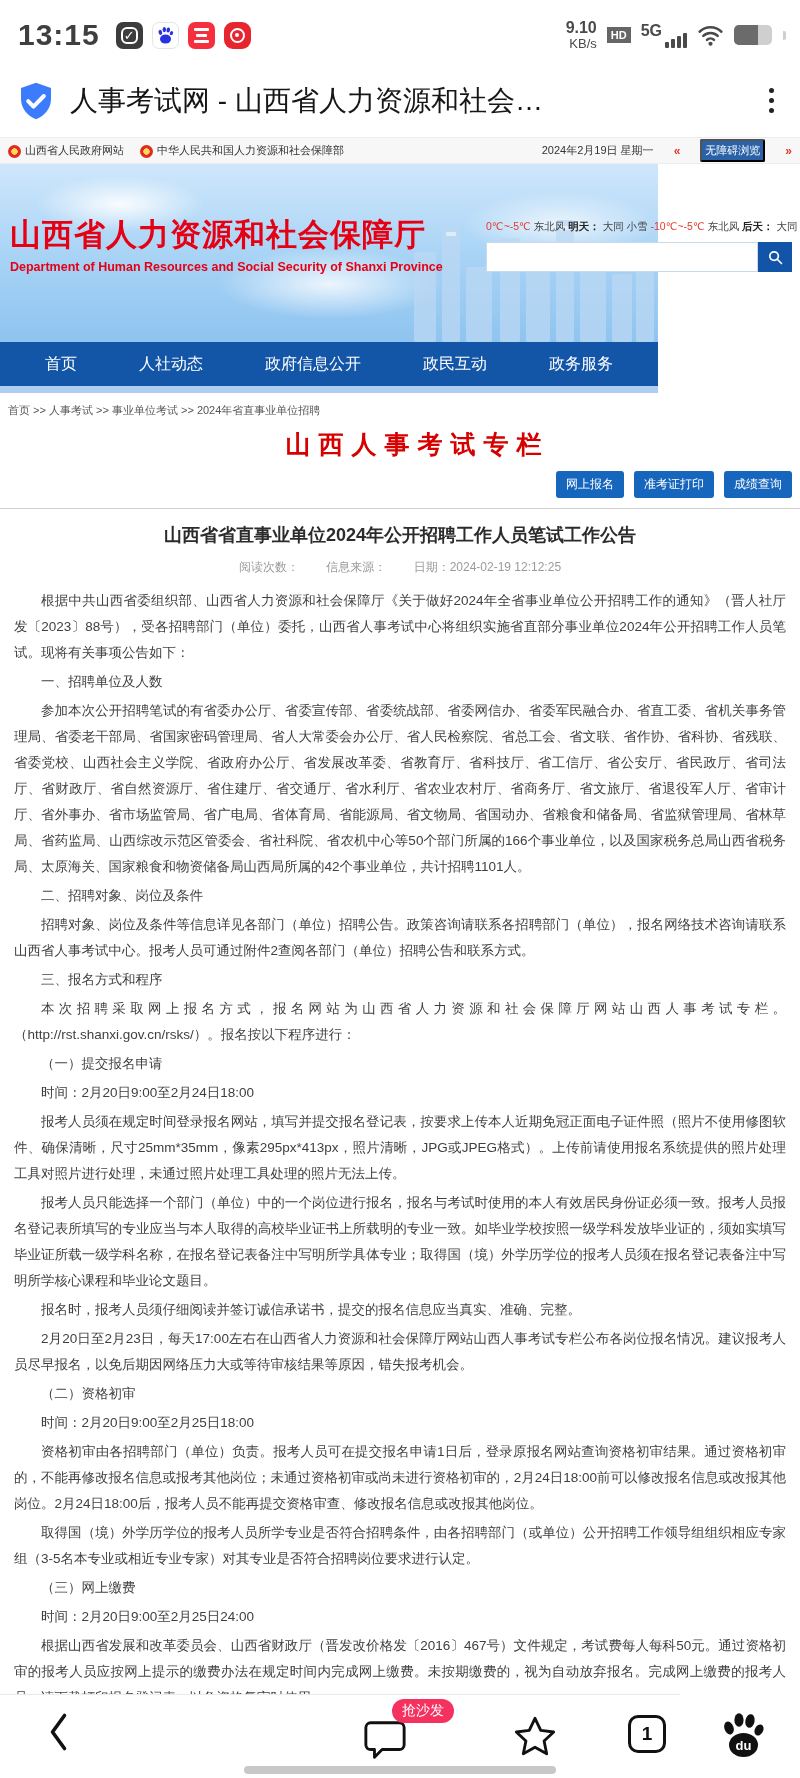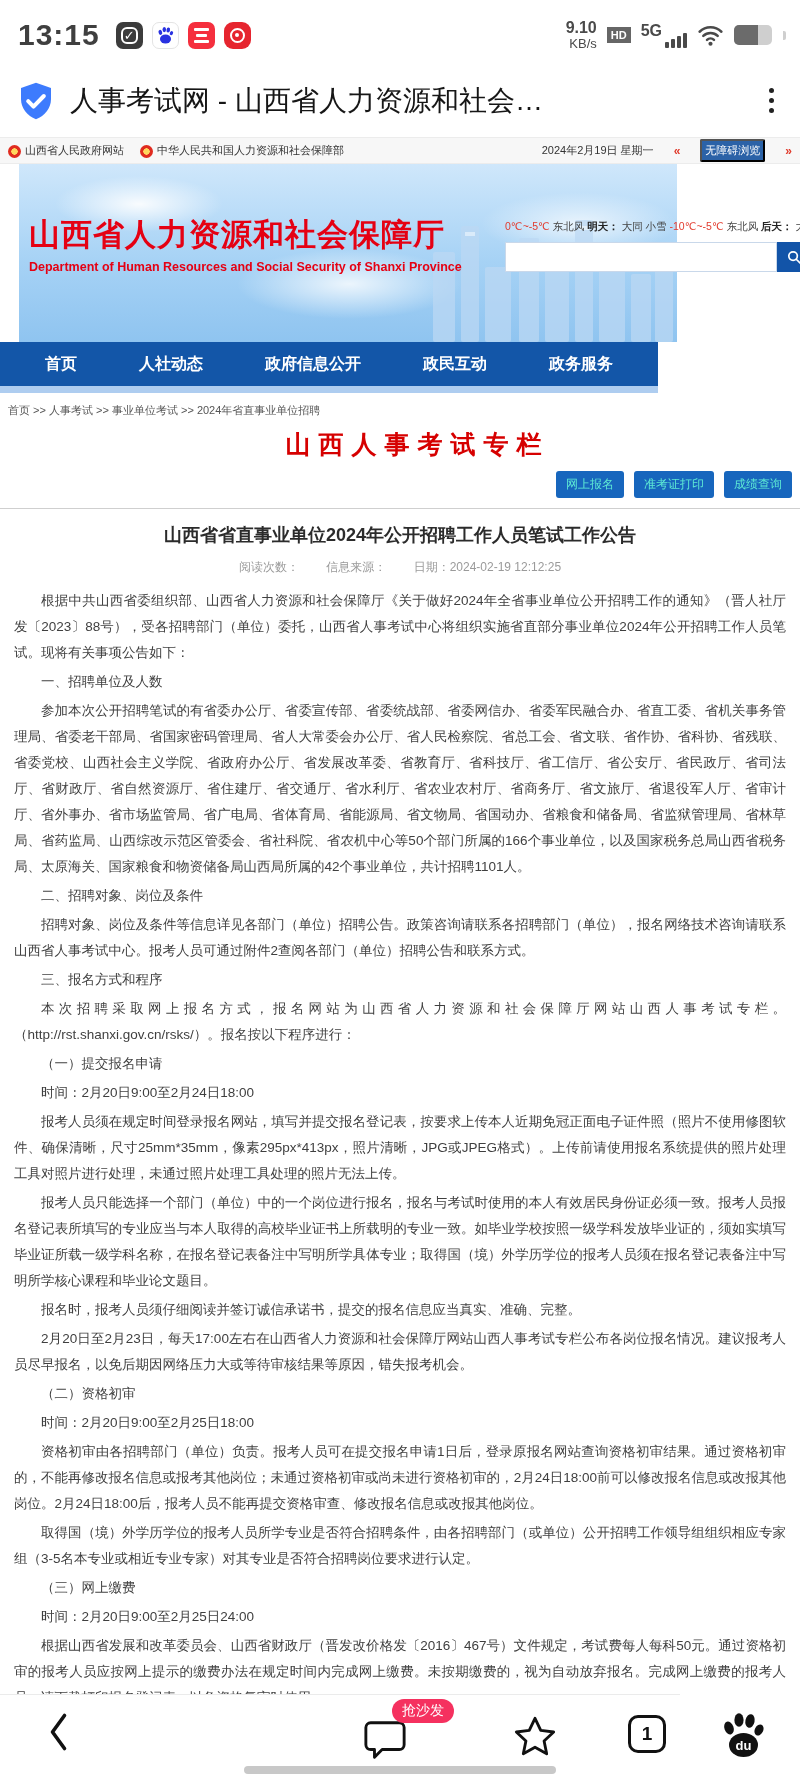--- a/index.html
+++ b/index.html
@@ -42,46 +42,46 @@
   .menu-dots { display:flex; flex-direction:column; gap:5px; padding:4px 10px; }
   .menu-dots i { width:5px; height:5px; border-radius:50%; background:#222; }
   
   .gov-strip { height:26px; background:#f7f7f7; border-bottom:1px solid #ececec; display:flex; align-items:center; padding:0 8px; font-size:11px; color:#333; }
   .gov-link { display:flex; align-items:flex-end; gap:4px; margin-right:16px; }
   .emblem { width:13px; height:13px; border-radius:50%; background:radial-gradient(circle,#ffd75e 0 34%, #e02b1f 35%); flex:none; }
   .gov-right { margin-left:auto; display:flex; align-items:center; gap:20px; }
   .a11y-btn { background:#2b62a7; color:#fff; padding:2px 3px; border-radius:2px; font-size:11px; }
   .red-mark { color:#e03c2d; font-weight:700; font-size:12px; }
   
-  .banner { position:relative; height:178px;margin-left:19px; }
+  .banner { position:relative; height:178px; }
   .banner-sky { position:absolute; left:0; top:0; width:658px; height:178px; overflow:hidden;
     background:
       radial-gradient(120px 40px at 120px 40px, rgba(255,255,255,.9), rgba(255,255,255,0) 70%),
       radial-gradient(160px 50px at 330px 120px, rgba(255,255,255,.8), rgba(255,255,255,0) 70%),
       radial-gradient(140px 45px at 560px 60px, rgba(255,255,255,.7), rgba(255,255,255,0) 70%),
       linear-gradient(180deg,#cfe7fb 0%, #a6d2f5 55%, #8fc4f0 100%);
   }
   .skyline { position:absolute; right:0; bottom:0; opacity:.85; }
   .banner-title { position:absolute; left:10px; top:50px; font-size:31px; font-weight:800; color:#e50113; letter-spacing:1px; white-space:nowrap; }
   .banner-subtitle { position:absolute; left:10px; top:96px; font-size:12.5px; font-weight:700; color:#e50113; white-space:nowrap; }
   .weather-row { position:absolute; left:486px; top:56px; width:308px; font-size:10.5px; color:#444; white-space:nowrap; }
   .weather-row .temp { color:#e23b2e; }
   .weather-row .wlabel { font-weight:700; color:#222; }
   .search-row { position:absolute; left:486px; top:78px; width:306px; height:30px; display:flex; }
   .search-input { flex:1; border:1px solid #c9d8ea; background:#fff; height:30px; padding:0 8px; font-size:12px; outline:none; }
   .search-btn { width:34px; height:30px; background:#1254a8; border:none; display:flex; align-items:center; justify-content:center; cursor:pointer; }
   
   .nav { width:658px; height:44px; background:#1356a8; display:flex; align-items:center; justify-content:space-around; padding:0 14px; }
-  .nav-item { color:#fff; font-size:16px; font-weight:700; }
+  .nav-item { color:#fff; font-size:16px; font-weight:400; }
   .nav-sub { width:658px; height:7px; background:#aecdf0; }
   
   .breadcrumb { padding:10px 8px 4px; font-size:11px; color:#555; }
   .column-title { text-align:center; color:#d60000; font-size:25px; font-weight:800; letter-spacing:8px; margin:6px 0 10px;padding-left:35px; }
   .quick-links { display:flex; justify-content:flex-end; gap:10px; padding:0 8px 10px; }
-  .quick-btn { background:#1766bd; color:#5eead4; font-size:12px; padding:5px 10px; border-radius:3px; border:none; cursor:pointer; }
+  .quick-btn { background:#1766bd; color:#ffffff; font-size:12px; padding:5px 10px; border-radius:3px; border:none; cursor:pointer; }
   .divider { border-top:1px solid #cfcfcf; }
   
   .article { padding:14px 14px 0; }
   .article-title { text-align:center; font-size:18px; font-weight:700; color:#2b2b2b; margin-bottom:12px; }
   .article-meta { text-align:center; font-size:12px; color:#9a9a9a; margin-bottom:12px; }
   .article-meta span { margin:0 12px; }
   .article p { font-size:13.5px; line-height:26px; color:#3f3f3f; text-indent:2em; text-align:justify; margin:3px 0; }
   
   .toolbar { position:absolute; left:0; bottom:0; width:680px; height:84px; background:#fff; border-top:1px solid #ebebeb; }
   .tb-icon { position:absolute; top:18px; }

